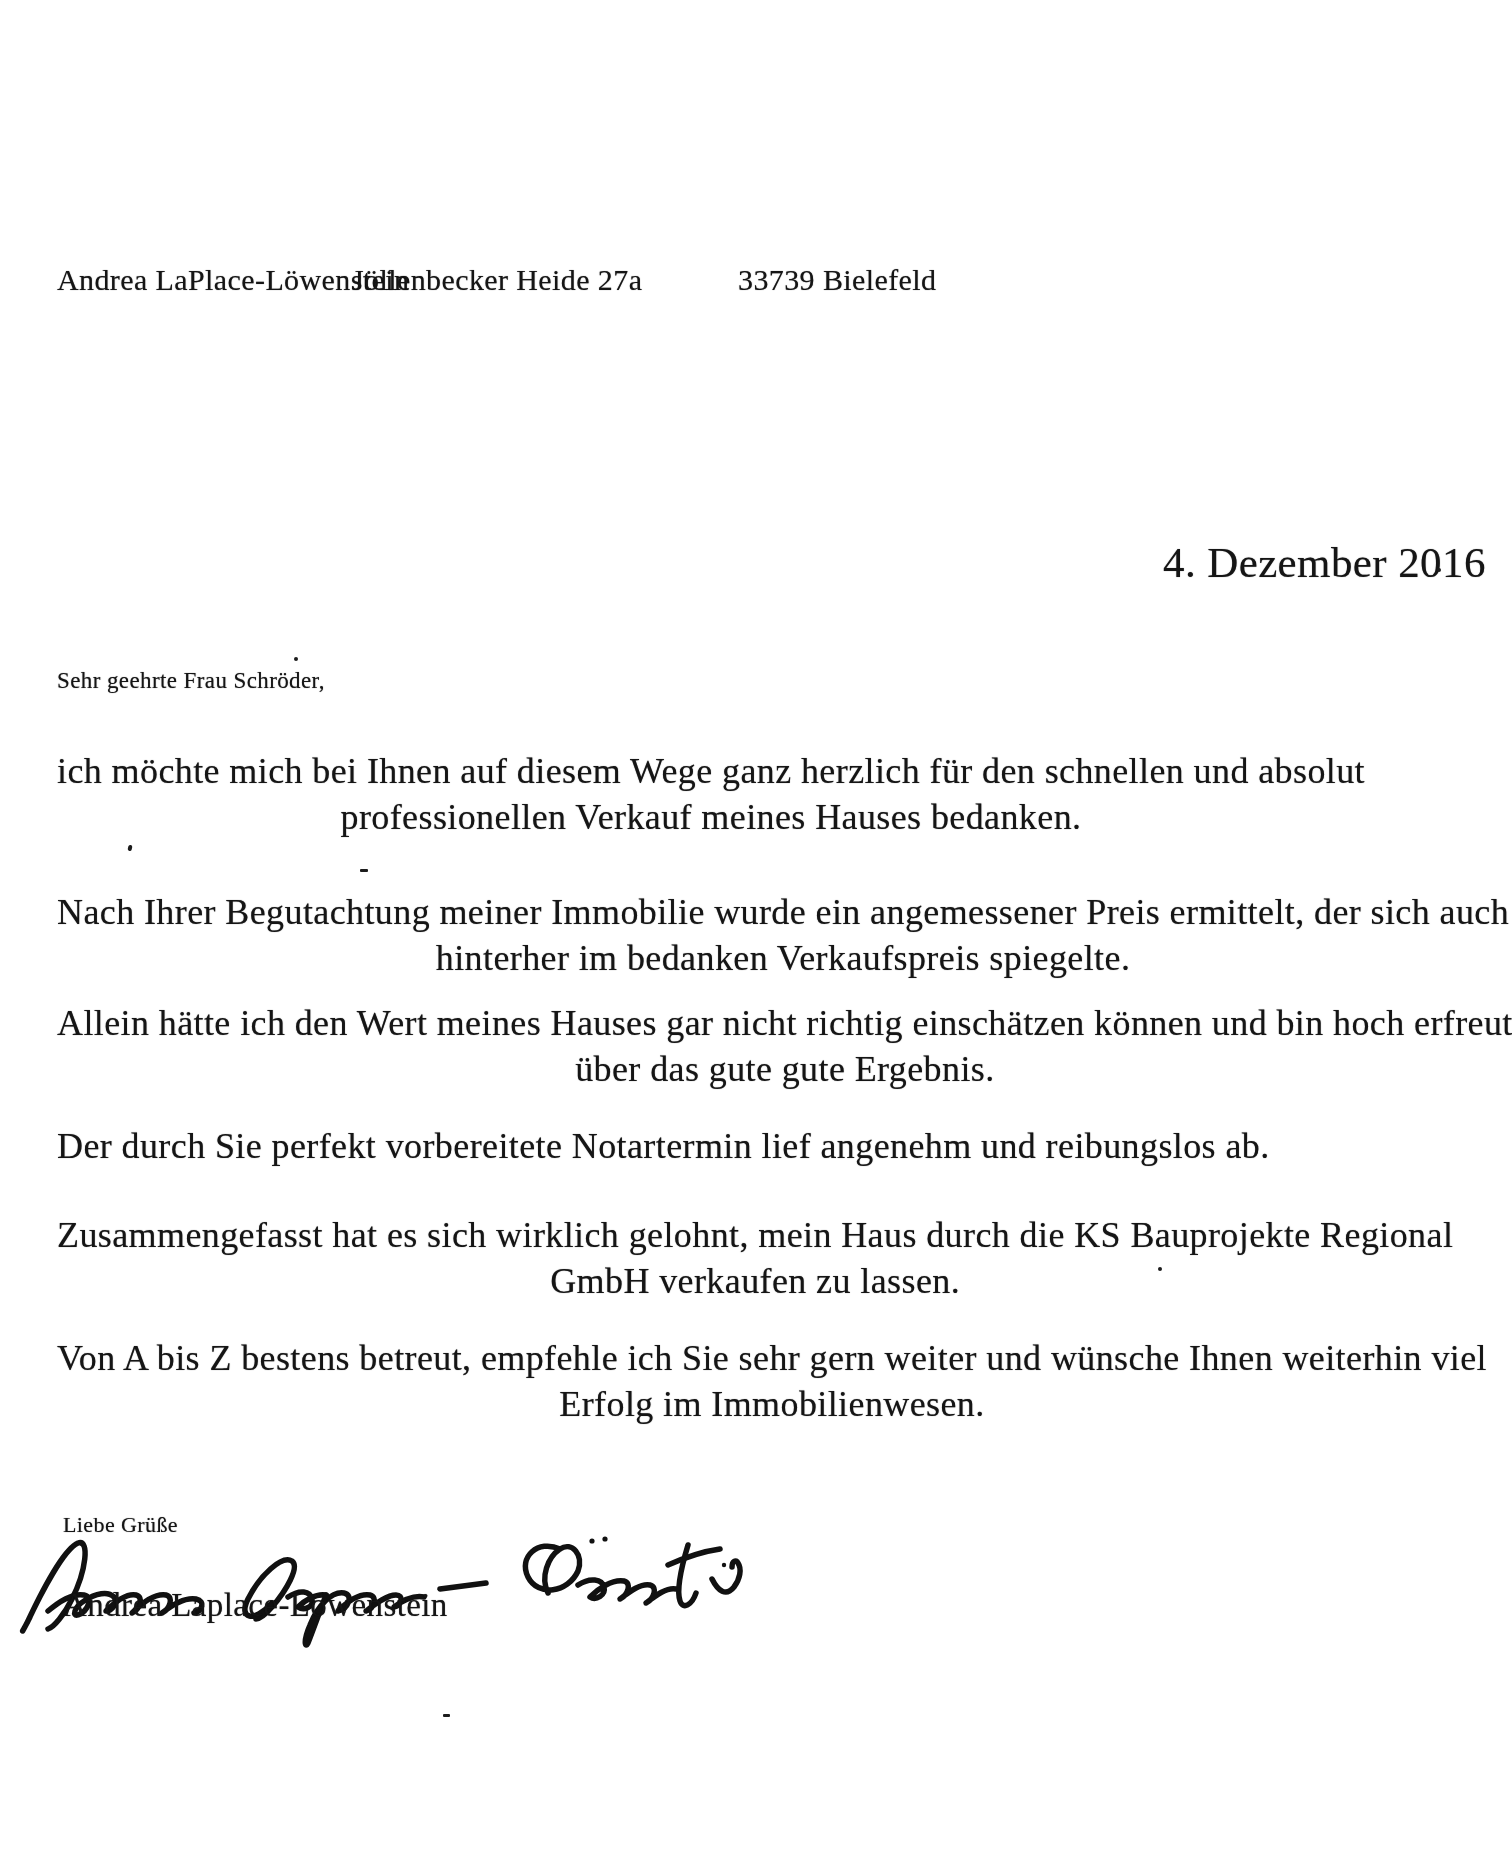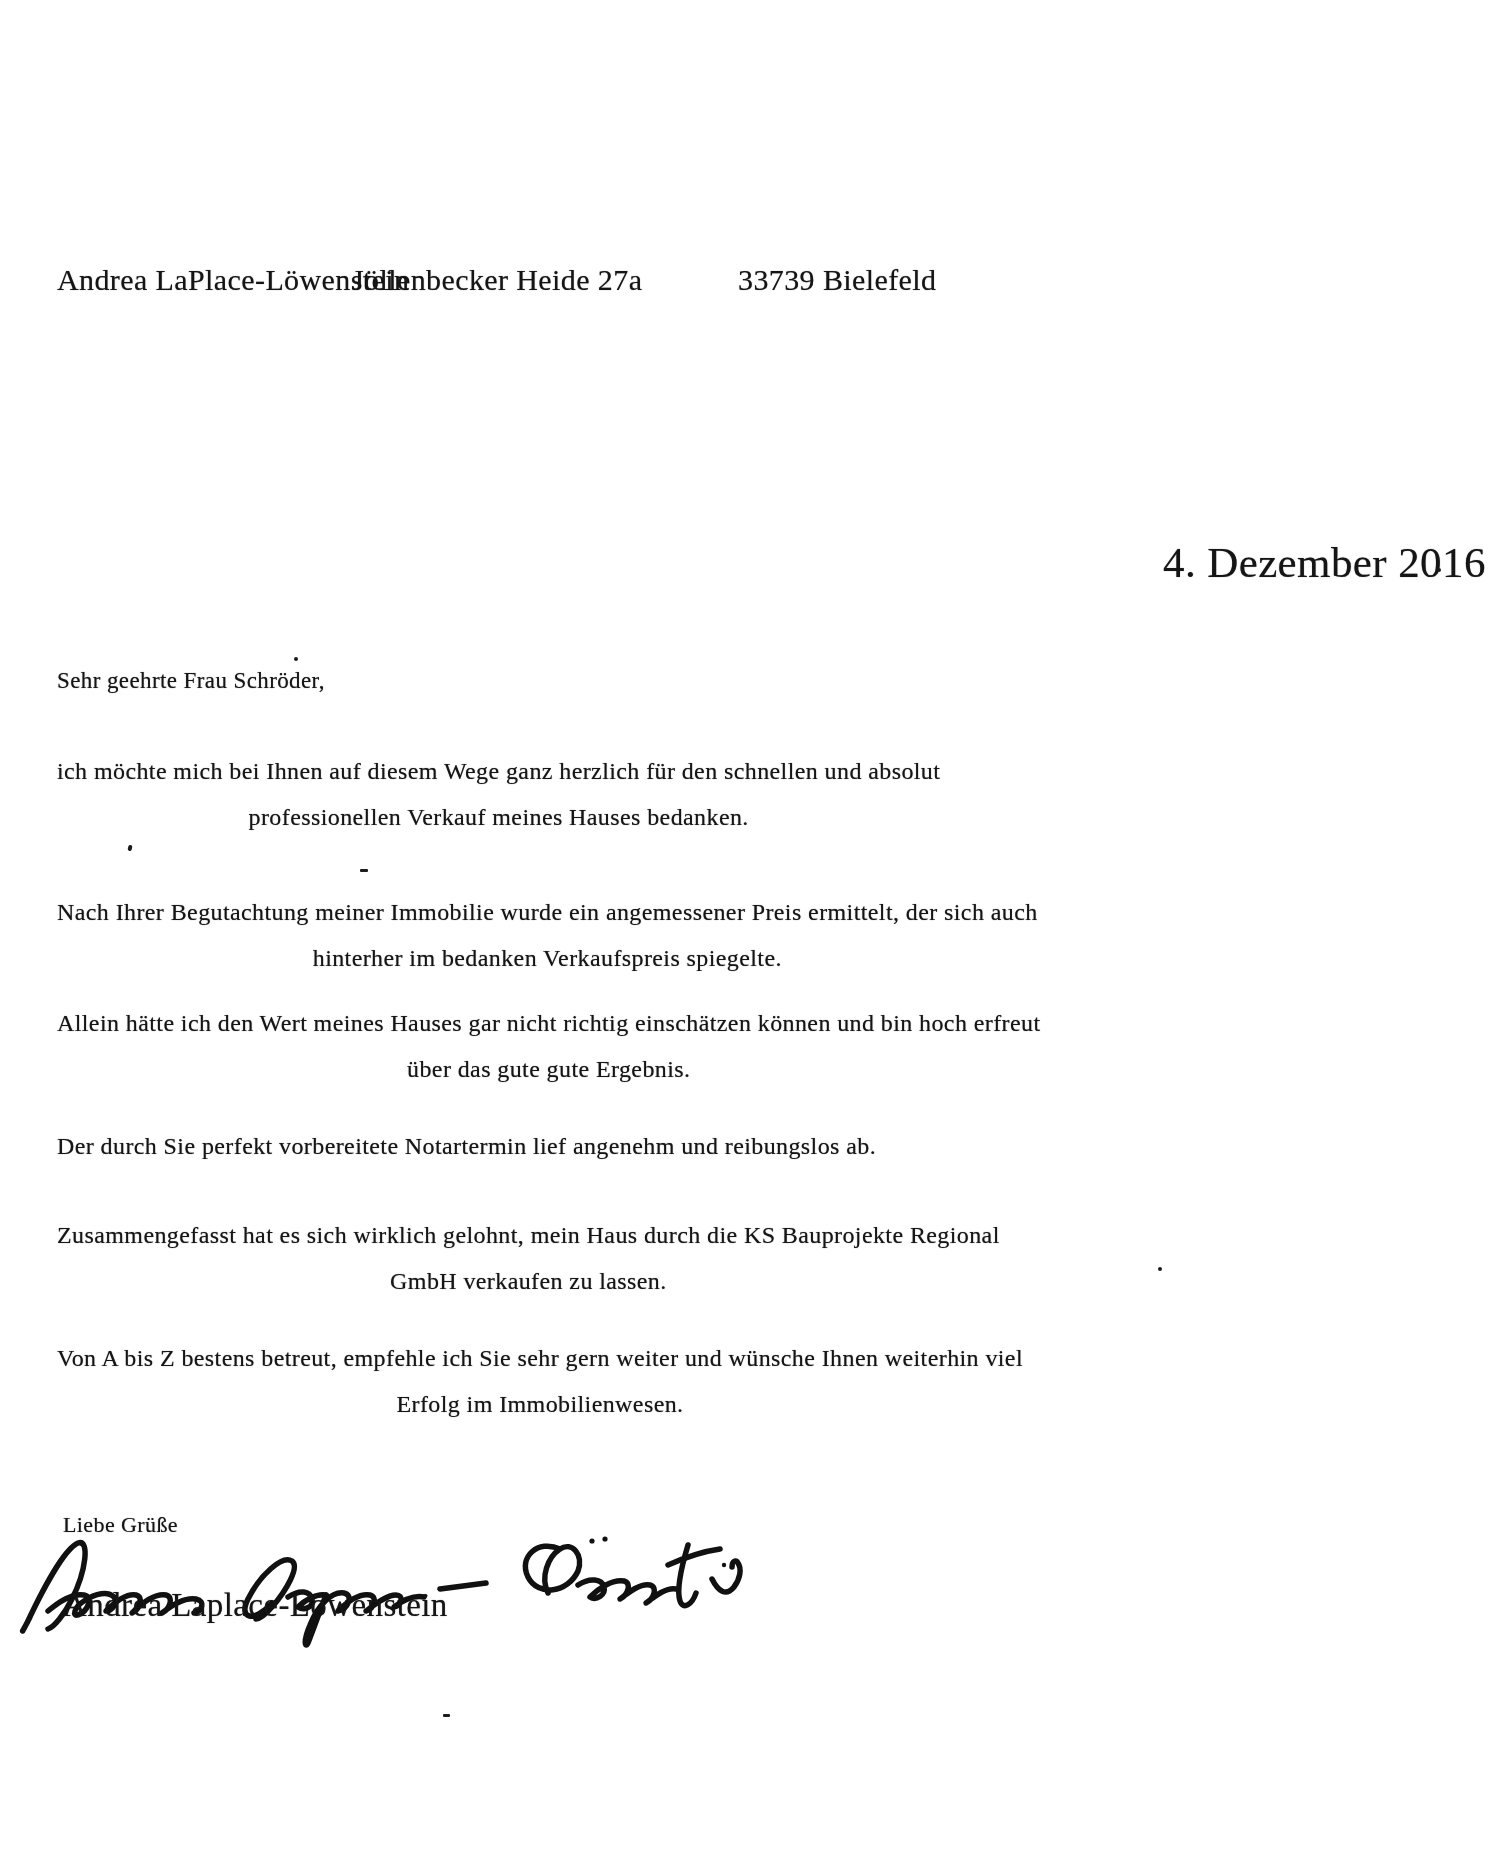--- a/index.html
+++ b/index.html
@@ -27,21 +27,21 @@
   .sender-line { top: 263px; left: 0; width: 100%; height: 46px; font-size: 30px; }
   .sender-line .seg { position: absolute; top: 0; white-space: nowrap; }
   .seg-name   { left: 57px; }
   .seg-street { left: 352px; }
   .seg-city   { left: 738px; }
 
   .date-line { top: 538px; left: 1163px; font-size: 43px; white-space: nowrap; }
 
   .salutation { top: 668px; left: 57px; font-size: 23px; white-space: nowrap; }
 
-  .para { left: 57px; font-size: 24px; line-height: 46px; }
+  .para { left: 57px; font-size: 36px; line-height: 46px; }
   .para .line { white-space: nowrap; }
   .p1 { top: 748px; }
   .p2 { top: 877px; margin-top: 12px; }
   .p3 { top: 1000px; }
   .p4 { top: 1123px; }
   .p5 { top: 1212px; }
   .p6 { top: 1335px; }
 
   .closing   { top: 1512px; left: 63px; font-size: 22px; white-space: nowrap; }
   .typed-name{ top: 1587px; left: 63px; font-size: 33px; white-space: nowrap; }

